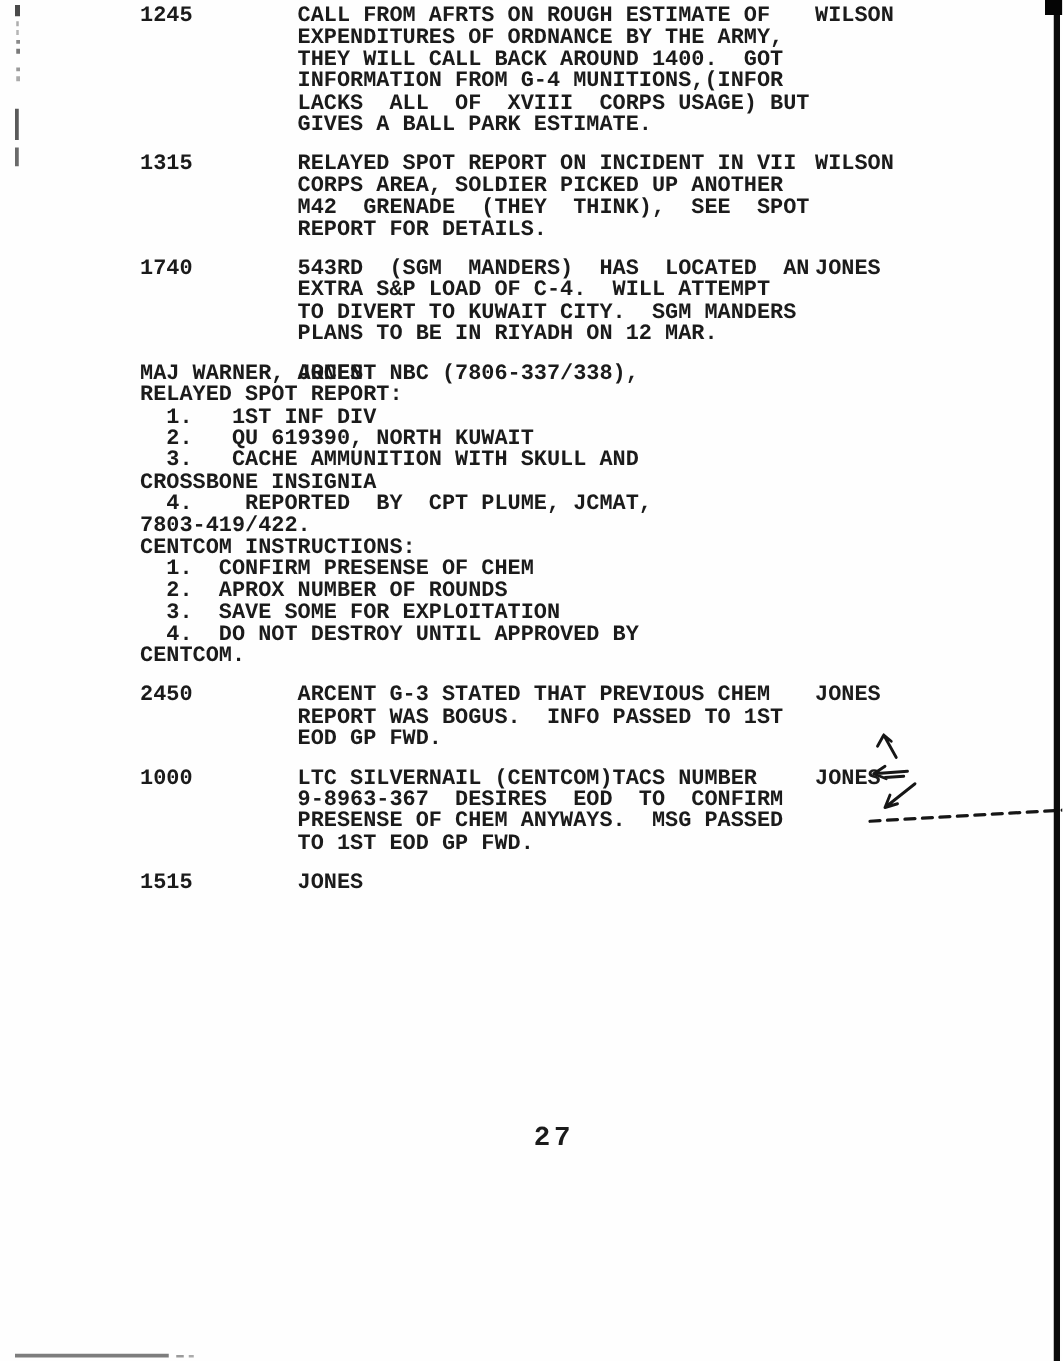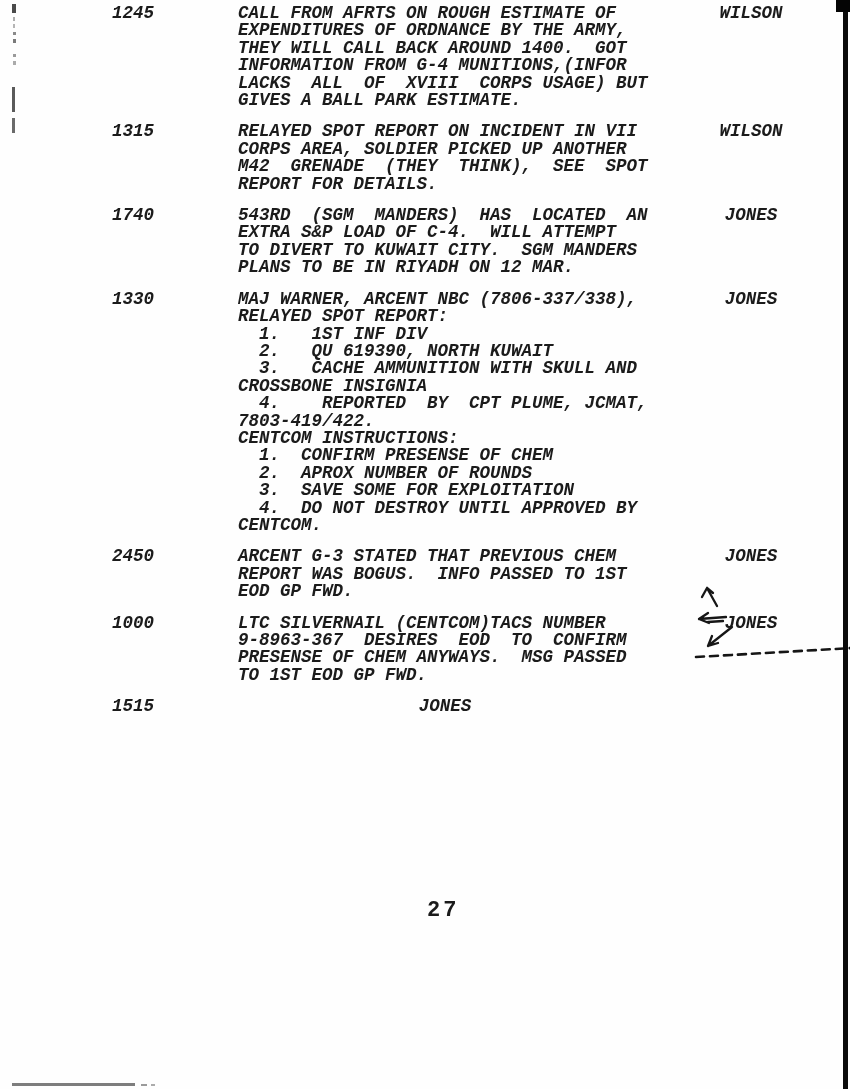--- a/index.html
+++ b/index.html
@@ -5,33 +5,33 @@
   html, body { margin:0; padding:0; background:#ffffff; }
   .page {
     position:relative;
     width:850px; height:1089px;
     background:#fefefe;
     overflow:hidden;
     font-family:"Liberation Mono","DejaVu Sans Mono",monospace;
     font-weight:700;
     color:#1b1b1b;
   }
-  .log { position:absolute; top:5px; left:0; width:100%;font-style:italic; }
+  .log { position:absolute; top:5px; left:0; width:100%; }
   .entry {
     display:grid;
     grid-template-columns:126px 414px 1fr;
     padding-left:112px;
     margin-bottom:14px;
     font-size:17.5px;
     line-height:17.4px;
     letter-spacing:0;
   }
   .entry .time  { white-space:pre; }
   .entry .body  { white-space:pre; }
-  .entry .officer { white-space:pre;text-align:center; }
+  .entry .officer { white-space:pre; }
   .pagenum {
     position:absolute; top:898px; left:427px;
     font-size:22px; letter-spacing:3px;
   }
   .art { position:absolute; }
   .edge-right { position:absolute; left:843px; top:0; width:5px; height:1089px; background:#0b0b0b; }
   .edge-right-nub { position:absolute; left:836px; top:0; width:14px; height:12px; background:#050505; }
   .annotations { position:absolute; left:686px; top:576px; width:166px; height:92px; }
   .annotations svg { display:block; }
 </style>
@@ -65,21 +65,20 @@
     <div class="entry">
       <div class="time">1740</div>
       <div class="body">543RD  (SGM  MANDERS)  HAS  LOCATED  AN
 EXTRA S&amp;P LOAD OF C-4.  WILL ATTEMPT
 TO DIVERT TO KUWAIT CITY.  SGM MANDERS
 PLANS TO BE IN RIYADH ON 12 MAR.</div>
       <div class="officer">JONES</div>
     </div>
 
     <div class="entry">
-      <div class="time">1330</div>
       <div class="body">MAJ WARNER, ARCENT NBC (7806-337/338),
 RELAYED SPOT REPORT:
   1.   1ST INF DIV
   2.   QU 619390, NORTH KUWAIT
   3.   CACHE AMMUNITION WITH SKULL AND
 CROSSBONE INSIGNIA
   4.    REPORTED  BY  CPT PLUME, JCMAT,
 7803-419/422.
 CENTCOM INSTRUCTIONS:
   1.  CONFIRM PRESENSE OF CHEM

